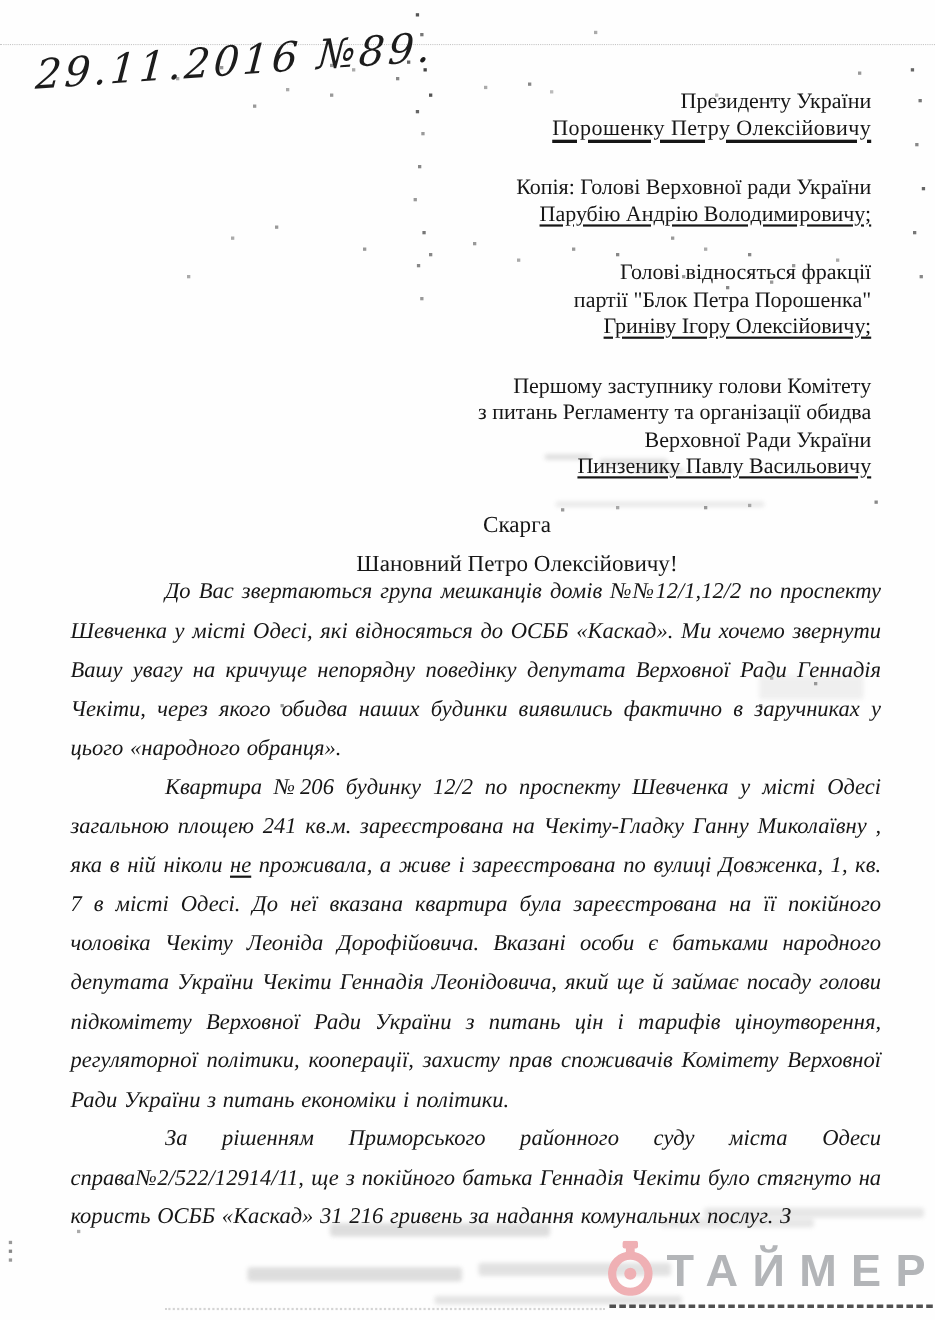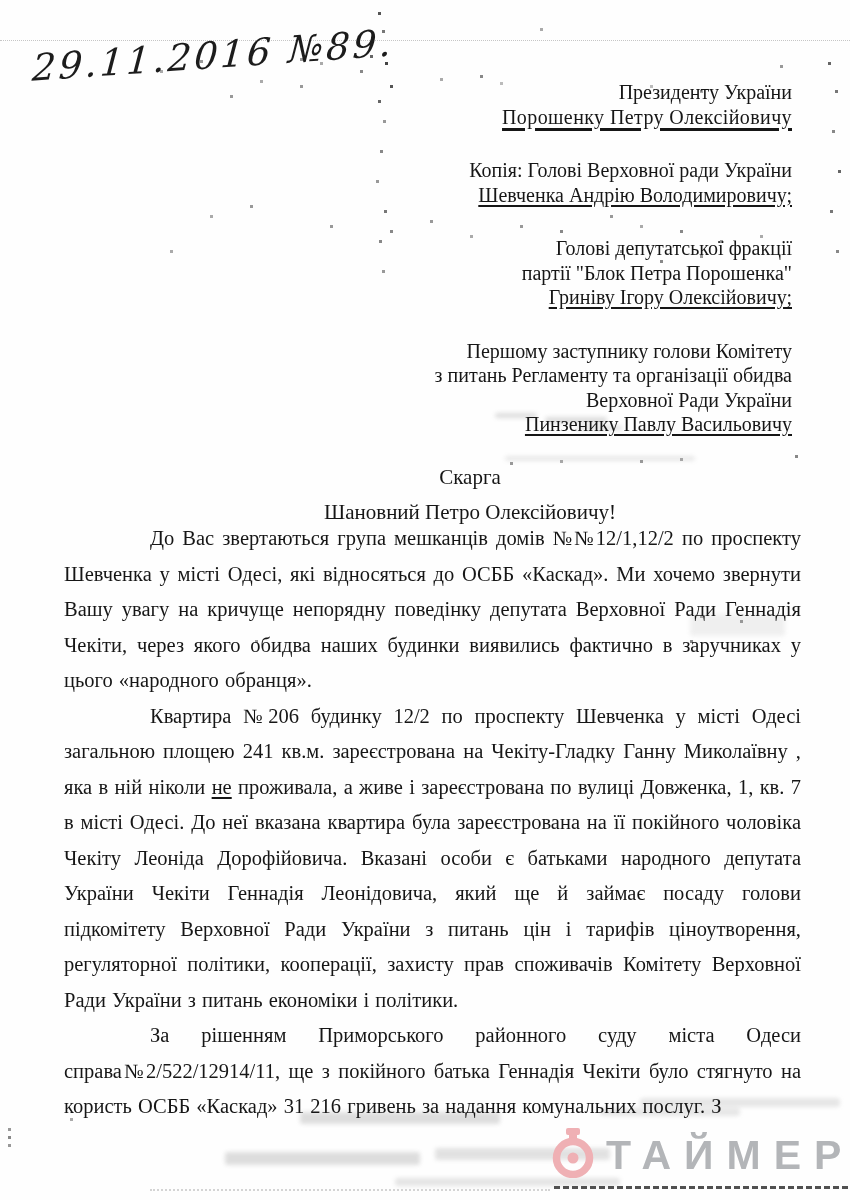--- a/index.html
+++ b/index.html
@@ -65,21 +65,21 @@
   .bu{font-weight:normal;text-decoration:underline;text-underline-offset:4px;text-decoration-thickness:2.5px;letter-spacing:.4px;}
   
   .title-block{
     position:absolute;left:95px;top:436px;width:750px;
     text-align:center;font-size:21px;line-height:35px;margin-top:24px;
   }
   
   .body-text{
     position:absolute;left:64px;top:521px;width:737px;
     font-size:20.5px;line-height:35.5px;
-    text-align:justify;word-spacing:1px;
+    text-align:justify;word-spacing:1px;font-style:italic;
   }
   .para{margin:0;text-indent:86px;}
   .u-mark{text-decoration:underline;text-decoration-thickness:2px;text-underline-offset:3px;}
   
   .watermark{
     position:absolute;left:552px;top:1128px;
     display:flex;align-items:center;gap:12px;
   }
   .wm-text{
     font-family:"Liberation Sans", sans-serif;
@@ -116,24 +116,24 @@
 
   <div class="handnote">29.11.2016 №89.</div>
 
   <div class="recipients">
     <div class="rec-block">
       <div class="rec-line">Президенту України</div>
       <div class="rec-line bu">Порошенку Петру Олексійовичу</div>
     </div>
     <div class="rec-block">
       <div class="rec-line">Копія: Голові Верховної ради України</div>
-      <div class="rec-line u">Шевченка Андрію Володимировичу;</div>
+      <div class="rec-line u">Парубію Андрію Володимировичу;</div>
     </div>
     <div class="rec-block">
-      <div class="rec-line">Голові депутатської фракції</div>
+      <div class="rec-line">Голові відносяться фракції</div>
       <div class="rec-line">партії "Блок Петра Порошенка"</div>
       <div class="rec-line u">Гриніву Ігору Олексійовичу;</div>
     </div>
     <div class="rec-block">
       <div class="rec-line">Першому заступнику голови Комітету</div>
       <div class="rec-line">з питань Регламенту та організації обидва</div>
       <div class="rec-line">Верховної Ради України</div>
       <div class="rec-line u">Пинзенику Павлу Васильовичу</div>
     </div>
   </div>

